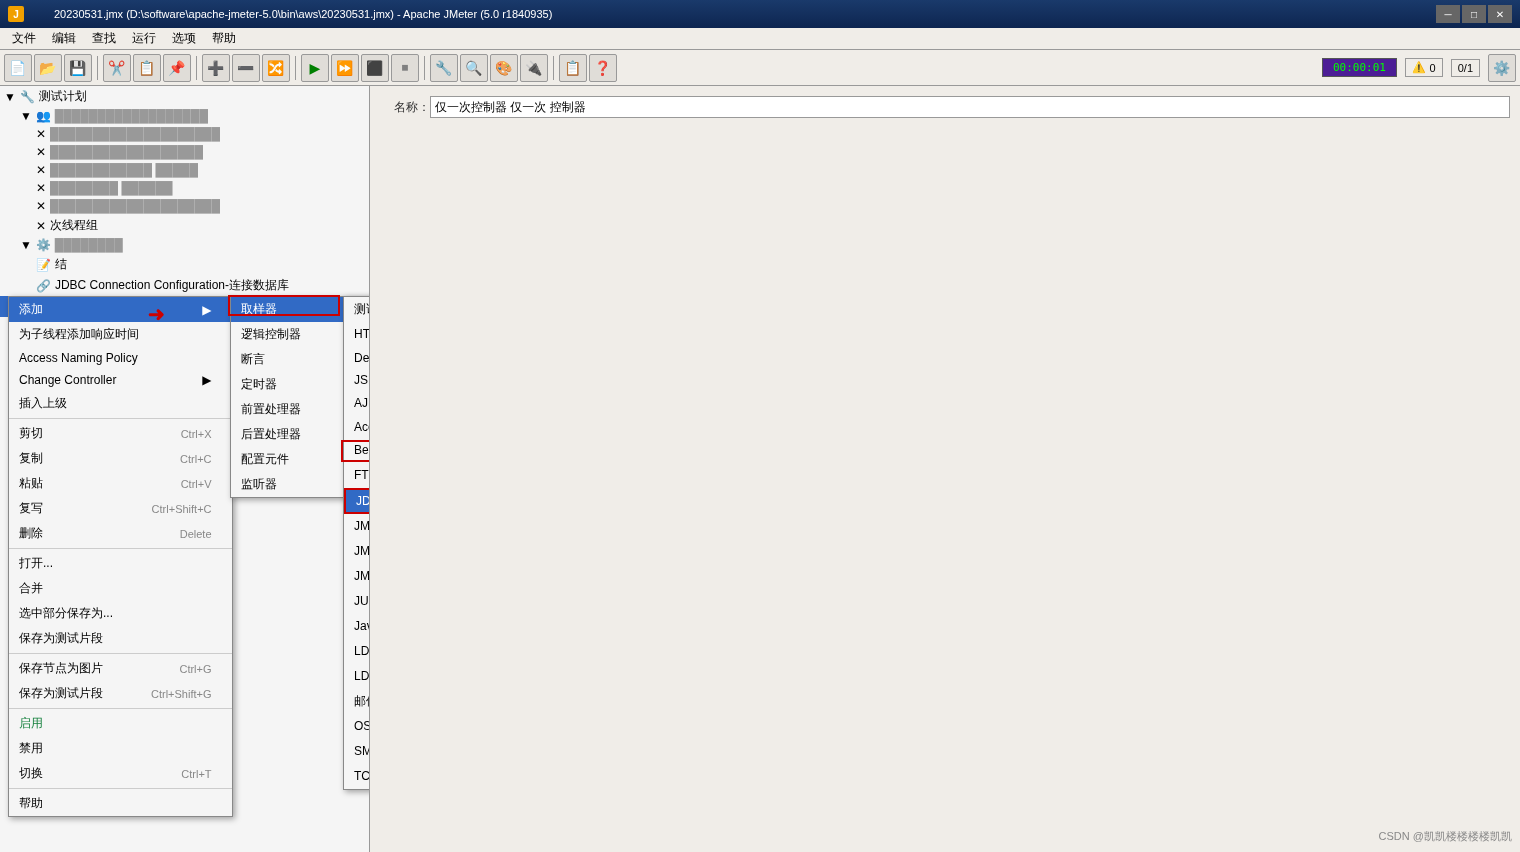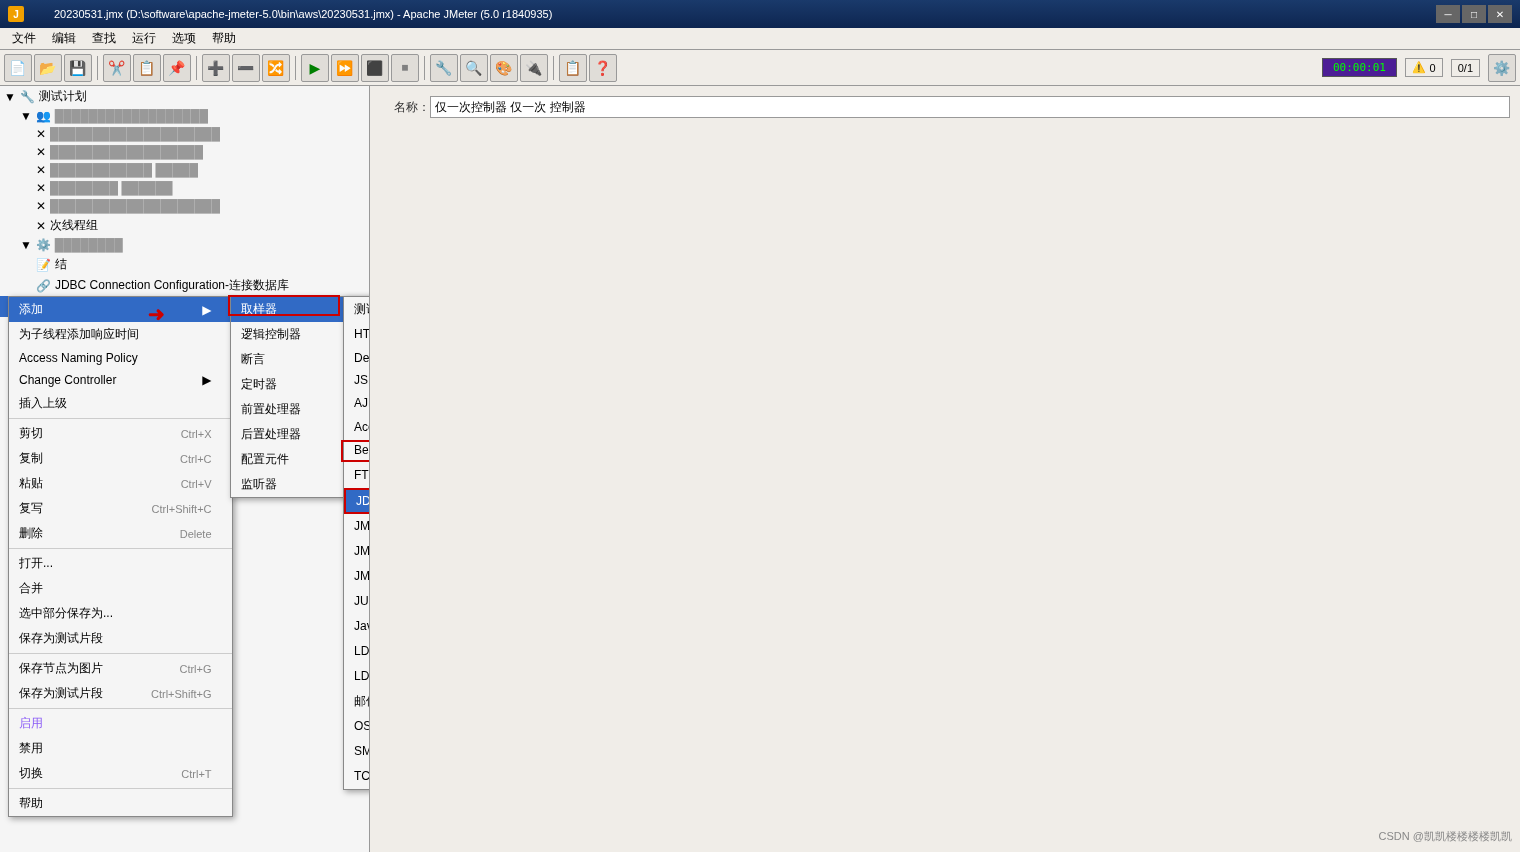--- a/index.html
+++ b/index.html
@@ -186,21 +186,21 @@
     .ctx-menu-item {
       padding: 4px 20px 4px 10px;
       cursor: pointer;
       white-space: nowrap;
       display: flex;
       align-items: center;
       justify-content: space-between;
       position: relative;
     }
     .ctx-menu-item.highlighted { background: #316ac5; color: white; }
-    .ctx-menu-item.disabled { color: #8b5cf6; cursor: default; align-items: center; }
+    .ctx-menu-item.disabled { color: #15803d; cursor: default; align-items: center; }
     .ctx-menu-item .shortcut { color: #888; font-size: 11px; margin-left: 48px; }
     .ctx-menu-item .arrow { margin-left: 10px; }
     .ctx-menu-sep {
       border-top: 1px solid #ccc;
       margin: 2px 0;
     }
 
     
     .ctx-submenu {
       position: absolute;

